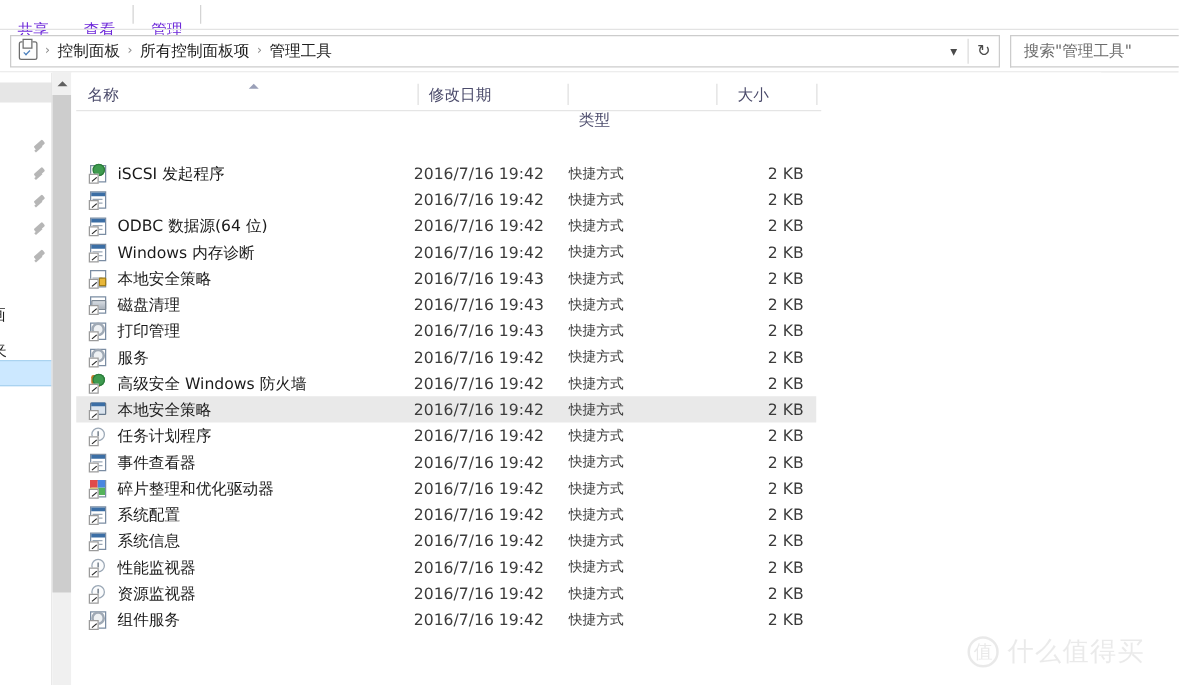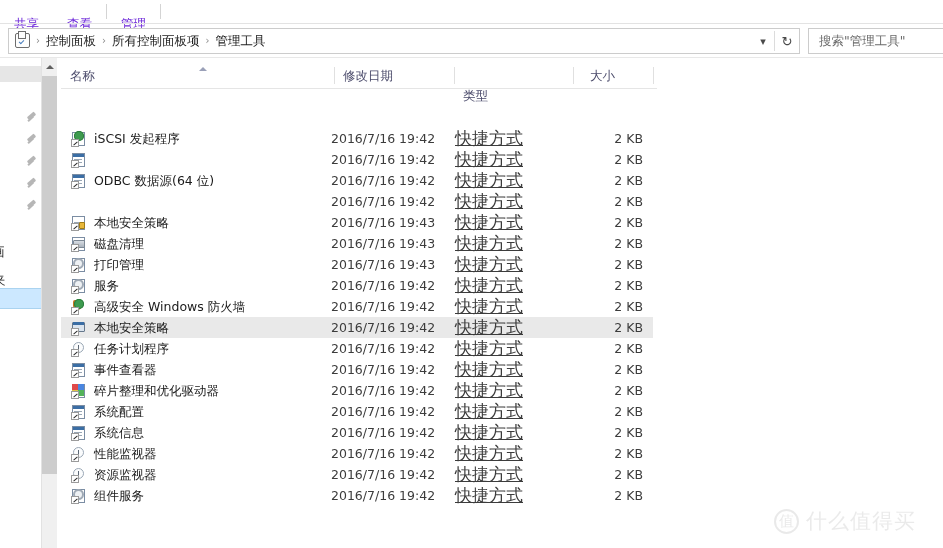--- a/index.html
+++ b/index.html
@@ -317,24 +317,23 @@
     line-height: 21px;
     font-size: 12.5px;
     color: #3c3c3c;
     white-space: nowrap;
   }
   .cell-type {
     position: absolute;
     left: 394px; top: 0;
     height: 21px;
     line-height: 21px;
-    font-size: 17px;
+    font-size: 11px;
     color: #3c3c3c;
     white-space: nowrap;
-    text-decoration: underline;
   }
   .cell-size {
     position: absolute;
     left: 450px; top: 0;
     width: 132px;
     height: 21px;
     line-height: 21px;
     text-align: right;
     font-size: 12.5px;
     color: #3c3c3c;
@@ -642,20 +641,29 @@
               <span class="ico-lines"></span>
               <span class="ico-sc"></span>
             </span>
             <span>ODBC 数据源(64 位)</span>
           </div>
           <div class="cell-date">2016/7/16 19:42</div>
           <div class="cell-type">快捷方式</div>
           <div class="cell-size">2 KB</div>
         </div>
         <div class="row" style="top: 65px;">
+          <div class="cell-name">
+            <span class="fileicon">
+              <span class="ico-doc"></span>
+              <span class="ico-band"></span>
+              <span class="ico-lines"></span>
+              <span class="ico-sc"></span>
+            </span>
+            <span>Windows 内存诊断</span>
+          </div>
           <div class="cell-date">2016/7/16 19:42</div>
           <div class="cell-type">快捷方式</div>
           <div class="cell-size">2 KB</div>
         </div>
         <div class="row" style="top: 86px;">
           <div class="cell-name">
             <span class="fileicon">
               <span class="ico-doc"></span>
               <span class="ico-lines"></span>
               <span class="ico-lock"></span>

